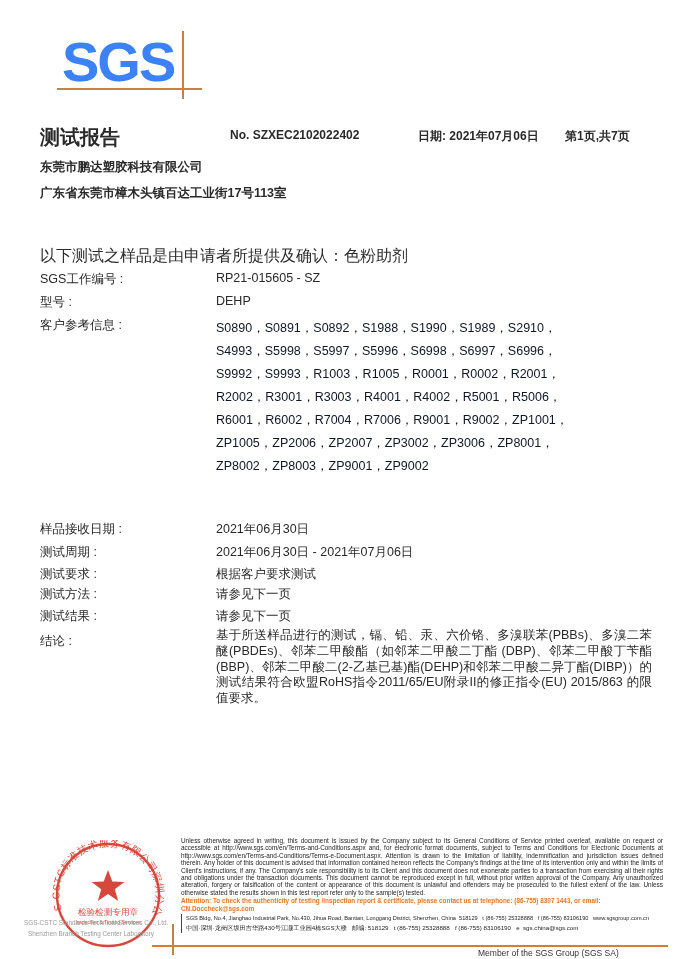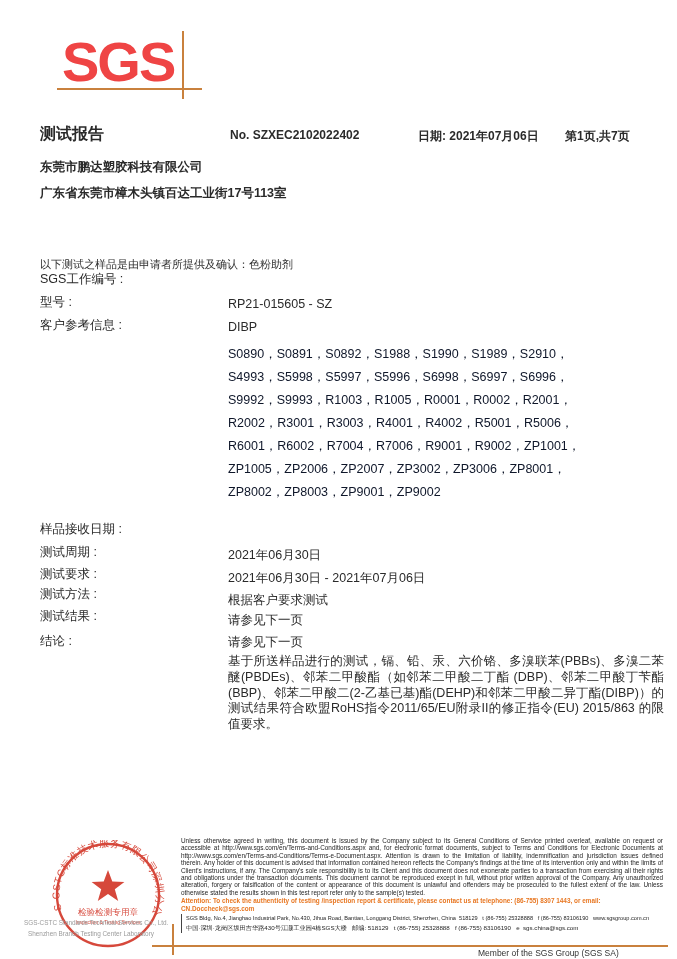--- a/index.html
+++ b/index.html
@@ -1,29 +1,29 @@
 <!DOCTYPE html>
 <html><head>
 <meta charset="utf-8">
 <style>
   html,body{margin:0;padding:0;background:#ffffff;}
   #page{position:relative;width:677px;height:959px;background:#ffffff;overflow:hidden;
         font-family:"Liberation Sans","DejaVu Sans",sans-serif;color:#2e2e2e;}
   .abs{position:absolute;}
   
-  .logo-text{font-weight:bold;font-size:56px;letter-spacing:-2px;color:#ef4444;line-height:1;text-align:right;}
+  .logo-text{font-weight:bold;font-size:56px;letter-spacing:-2px;color:#3b82f6;line-height:1;text-align:right;}
   .crop{background:#c9813d;}
   
-  .h-title{font-size:16px;font-weight:bold;color:#2a2a2a;}
+  .h-title{font-size:20px;font-weight:bold;color:#2a2a2a;}
   .h-meta{font-size:12px;font-weight:bold;color:#2a2a2a;}
   .applicant{font-size:12.5px;font-weight:bold;color:#2a2a2a;text-align:center;}
   
   .row{position:absolute;left:0;width:677px;}
   .lbl{position:absolute;left:40px;font-size:12.5px;color:#2a2a2a;white-space:nowrap;}
-  .val{position:absolute;left:228px;font-size:12.5px;color:#2a2a2a;margin-top:26px;}
+  .val{position:absolute;left:216px;font-size:12.5px;color:#2a2a2a;}
   .ref-line{font-size:12.5px;line-height:23px;white-space:nowrap;color:#0f172a;}
   .conclusion{width:436px;line-height:15.8px;text-align:justify;}
   
   .f-right{position:absolute;left:181px;top:837px;width:482px;}
   .f-disc{font-size:6.4px;line-height:7.4px;text-align:justify;color:#1f1f1f;}
   .f-att{font-size:6.4px;line-height:7.4px;font-weight:bold;color:#e87722;margin-top:1px;}
   .f-addr{border-left:1px solid #444;padding-left:4px;margin-top:2px;}
   .f-addr-en{font-size:5.6px;line-height:9px;color:#1f1f1f;white-space:pre;}
   .f-addr-cn{font-size:6.2px;line-height:10px;color:#1f1f1f;white-space:pre;}
   .member{font-size:8.5px;color:#333;}
@@ -40,30 +40,30 @@
   <div class="abs crop" style="left:182px;top:31px;width:2px;height:68px;"></div>
 
   <div class="abs h-title" style="left:40px;top:124px;">测试报告</div>
   <div class="abs h-meta" style="left:230px;top:128px;">No. SZXEC2102022402</div>
   <div class="abs h-meta" style="left:418px;top:128px;">日期: 2021年07月06日</div>
   <div class="abs h-meta" style="left:565px;top:128px;">第1页,共7页</div>
 
   <div class="abs applicant" style="left:40px;top:159px;">东莞市鹏达塑胶科技有限公司</div>
   <div class="abs applicant" style="left:40px;top:185px;">广东省东莞市樟木头镇百达工业街17号113室</div>
 
-  <div class="abs" style="left:40px;top:246px;font-size:11px;margin-top:11px;">以下测试之样品是由申请者所提供及确认：色粉助剂</div>
+  <div class="abs" style="left:40px;top:246px;font-size:16px;">以下测试之样品是由申请者所提供及确认：色粉助剂</div>
 
   <div class="row" style="top:271px;">
     <span class="lbl">SGS工作编号 :</span>
     <span class="val">RP21-015605 - SZ</span>
   </div>
 
   <div class="row" style="top:294px;">
     <span class="lbl">型号 :</span>
-    <span class="val">DIBP</span>
+    <span class="val">DEHP</span>
   </div>
 
   <div class="row" style="top:317px;">
     <span class="lbl">客户参考信息 :</span>
     <span class="val" style="top:0;">
       <span style="display:block" class="ref-line">S0890，S0891，S0892，S1988，S1990，S1989，S2910，</span>
       <span style="display:block" class="ref-line">S4993，S5998，S5997，S5996，S6998，S6997，S6996，</span>
       <span style="display:block" class="ref-line">S9992，S9993，R1003，R1005，R0001，R0002，R2001，</span>
       <span style="display:block" class="ref-line">R2002，R3001，R3003，R4001，R4002，R5001，R5006，</span>
       <span style="display:block" class="ref-line">R6001，R6002，R7004，R7006，R9001，R9002，ZP1001，</span>

